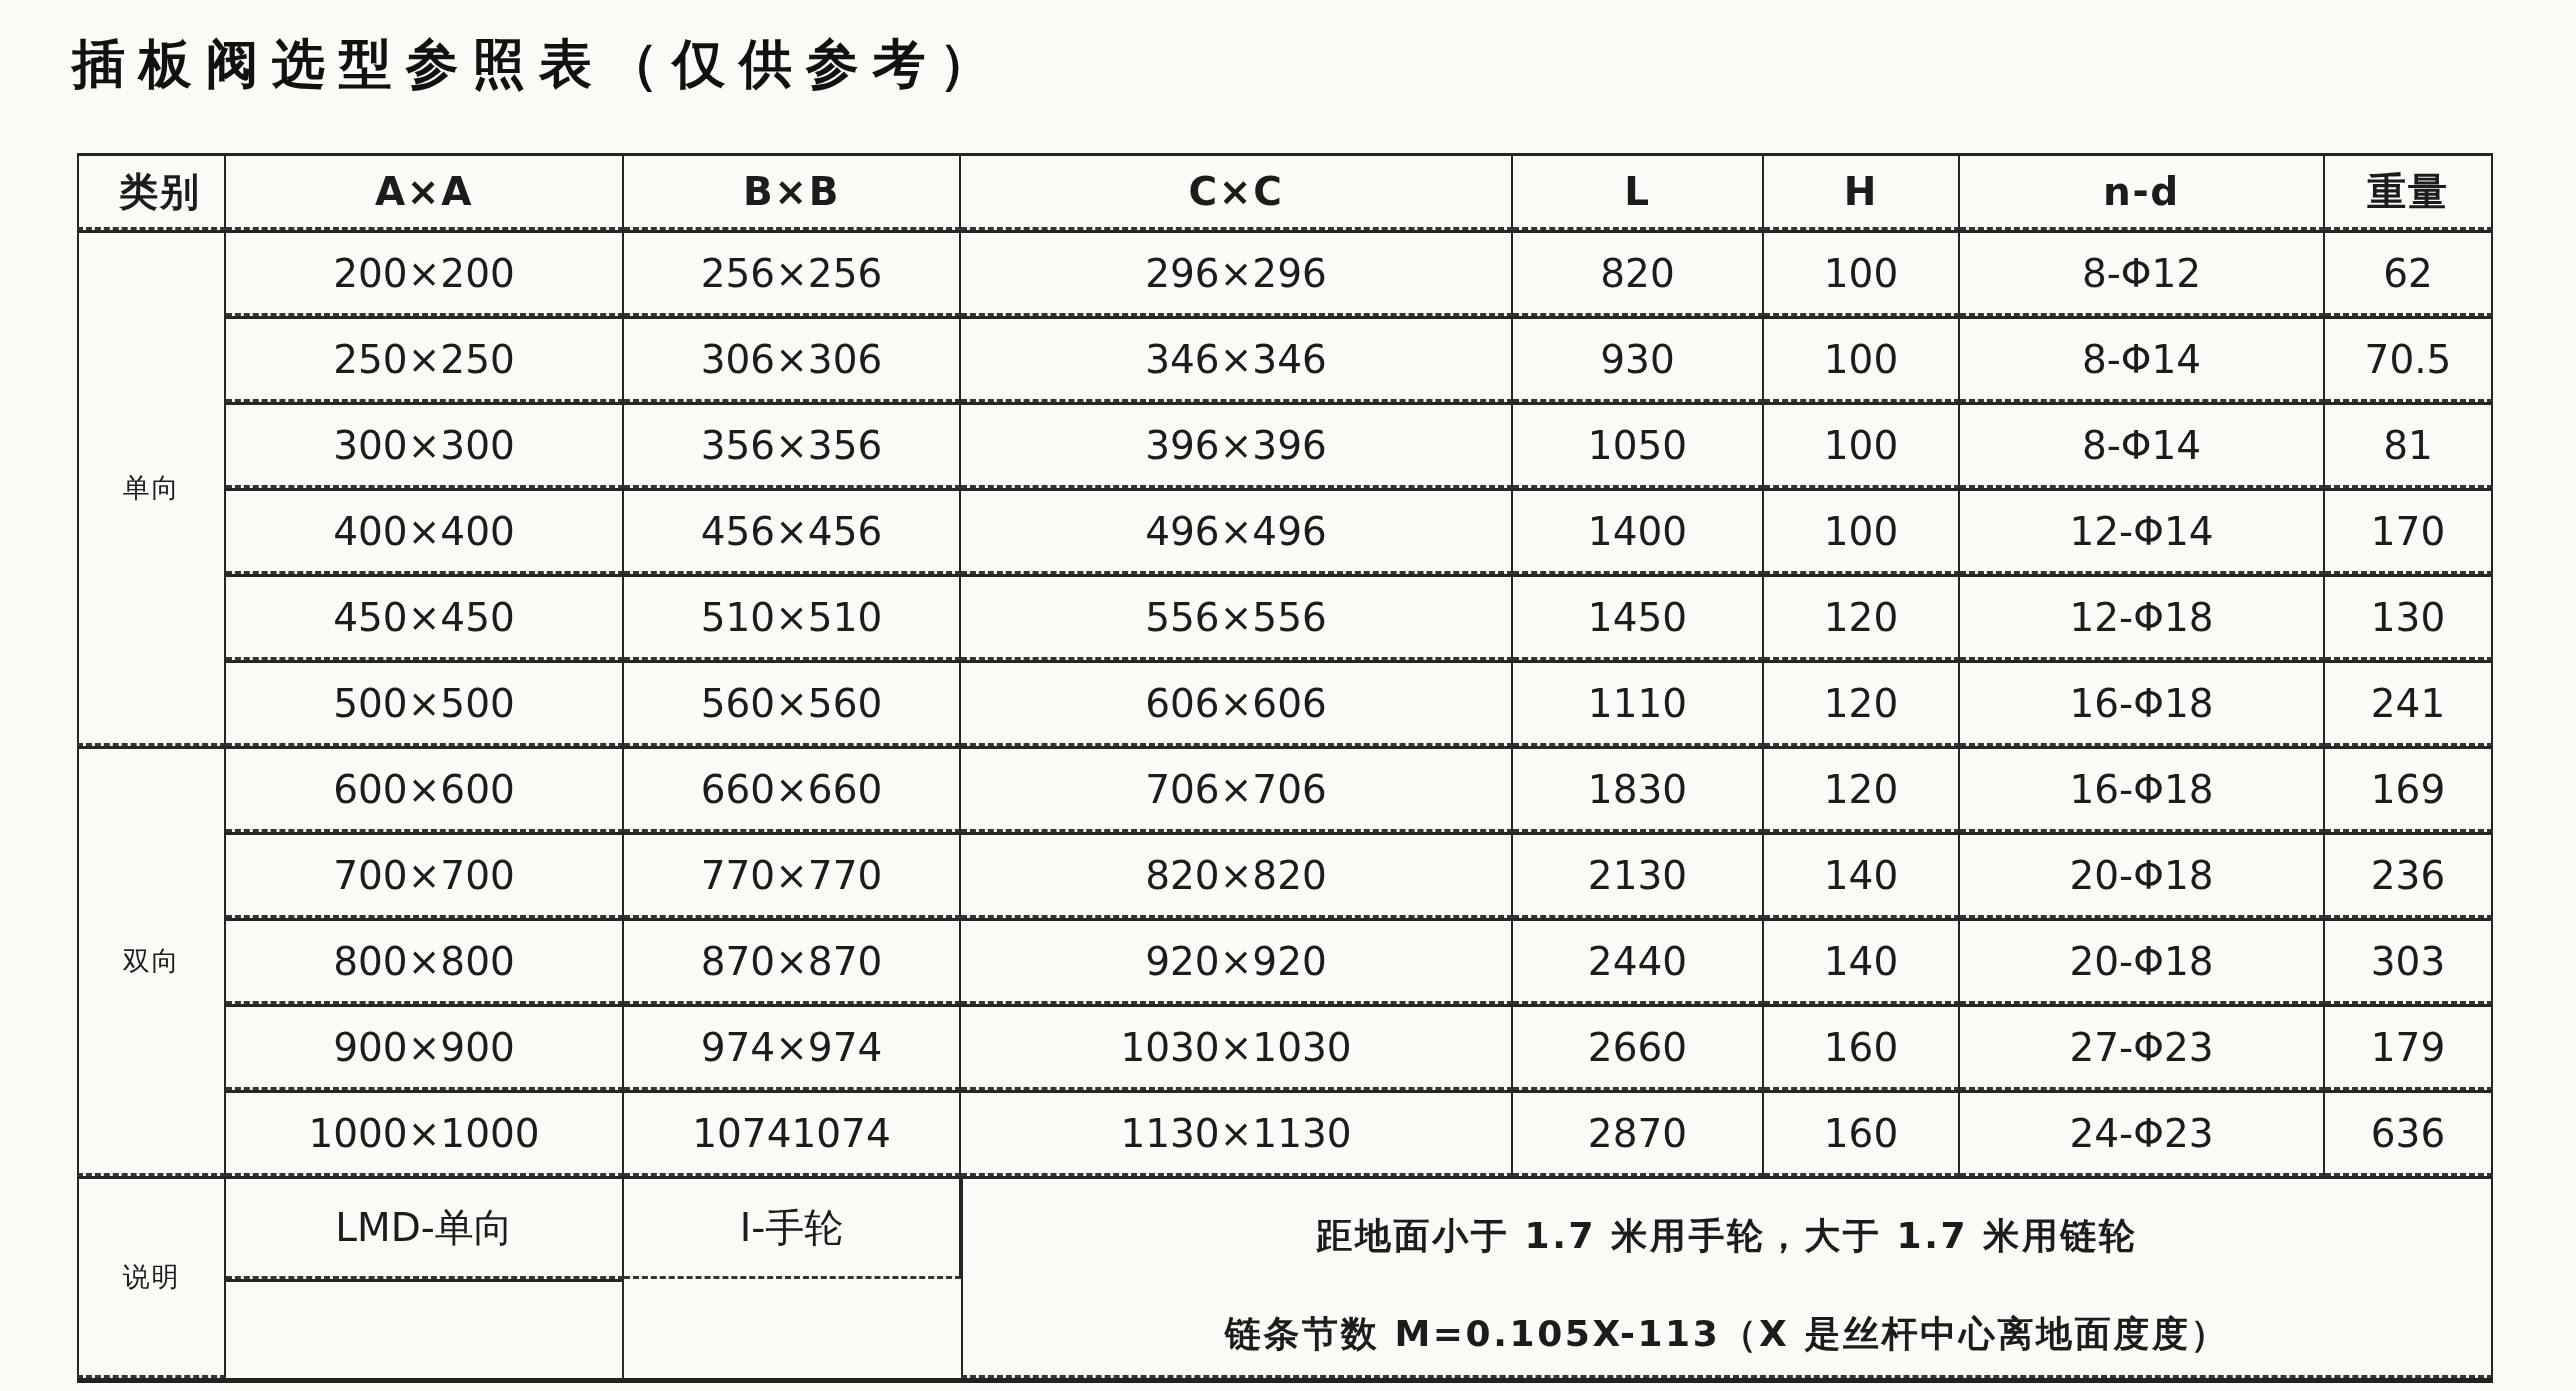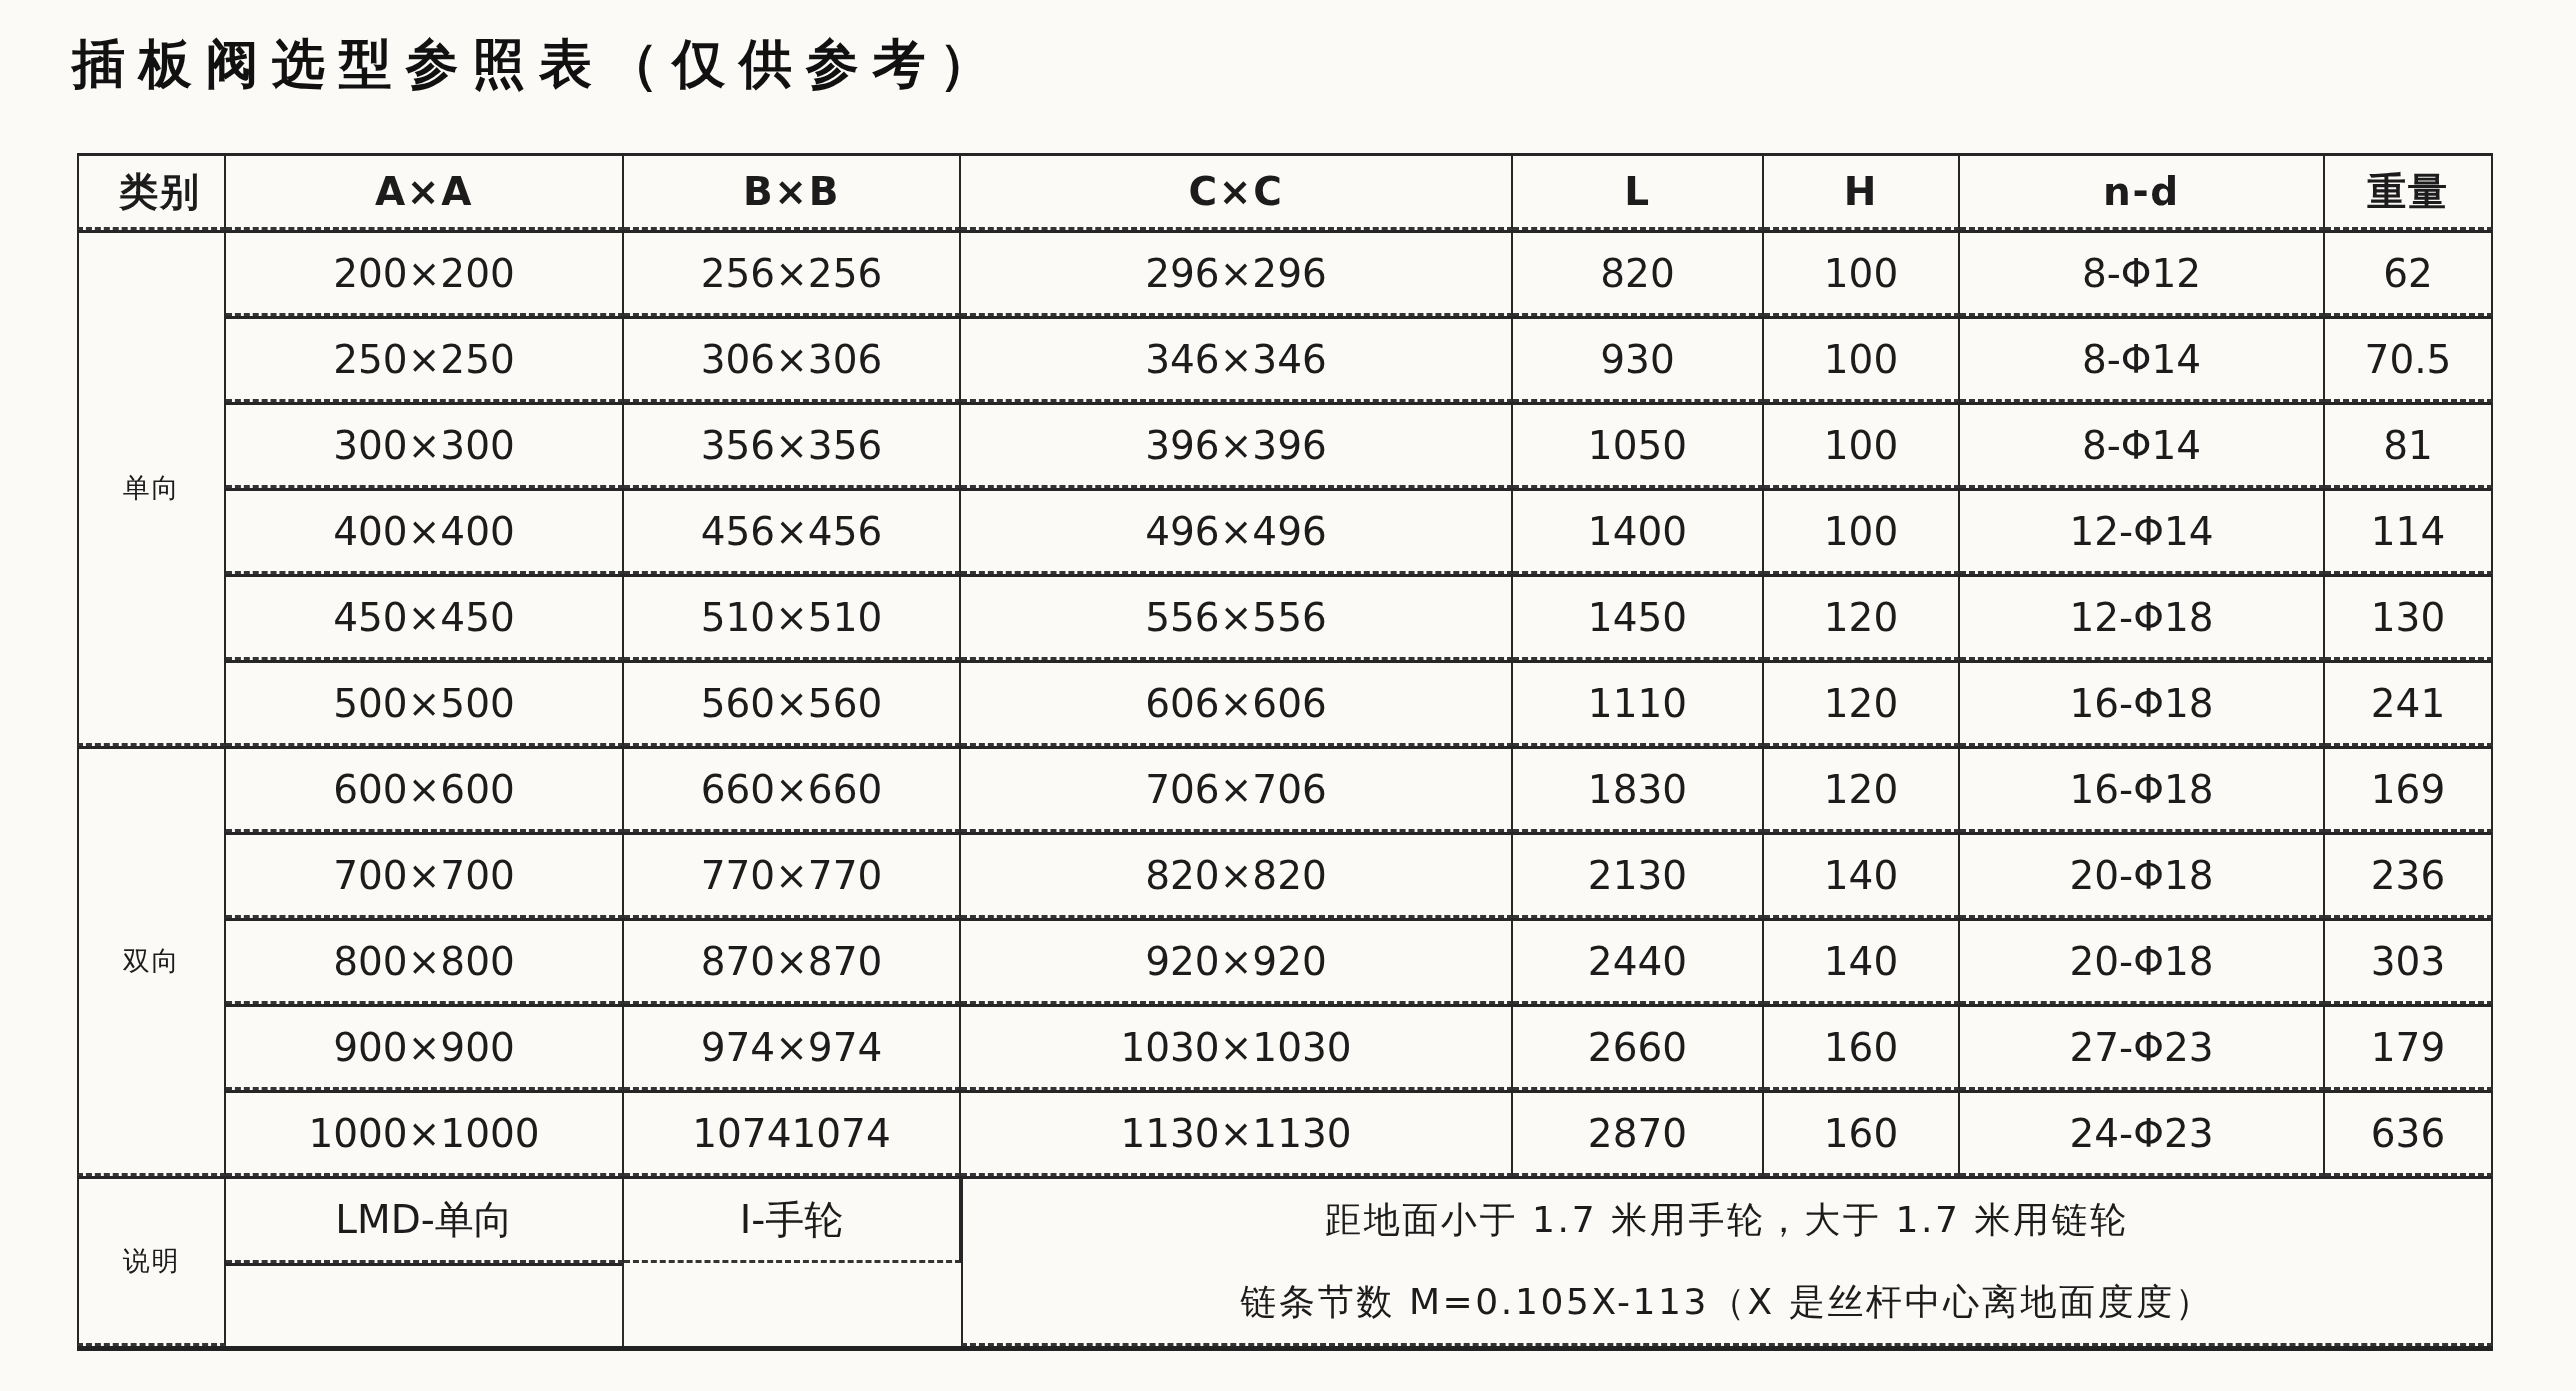--- a/index.html
+++ b/index.html
@@ -68,21 +68,22 @@
     border-top: 3.4px solid #262626;
     border-bottom: 3.4px dashed #343434;
     border-right: 2.6px solid #262626;
     border-left: 2.6px solid #262626;
     font-size: 36px;
     white-space: normal;
   }
   td.notes-big .note-line {
     line-height: 82px;
     letter-spacing: 2.6px;
-    font-weight: 400;
+    font-weight: 700;
+    margin-top: 16px;
   }
   td.empty-sub {
     border-top: 3.4px solid #262626;
     border-right: 2.6px solid #2c2c2c;
     border-bottom: none;
   }
   td.ghost-sub { border: none; }
   .wm { font-weight: 600; }
 </style>
 </head>
@@ -147,21 +148,21 @@
         <td class="cell">8-Φ14</td>
         <td class="cell">81</td>
       </tr>
       <tr class="data-row">
         <td class="cell">400×400</td>
         <td class="cell">456×456</td>
         <td class="cell">496×496</td>
         <td class="cell">1400</td>
         <td class="cell">100</td>
         <td class="cell">12-Φ14</td>
-        <td class="cell">114</td>
+        <td class="cell">170</td>
       </tr>
       <tr class="data-row">
         <td class="cell">450×450</td>
         <td class="cell">510×510</td>
         <td class="cell">556×556</td>
         <td class="cell">1450</td>
         <td class="cell">120</td>
         <td class="cell">12-Φ18</td>
         <td class="cell">130</td>
       </tr>

